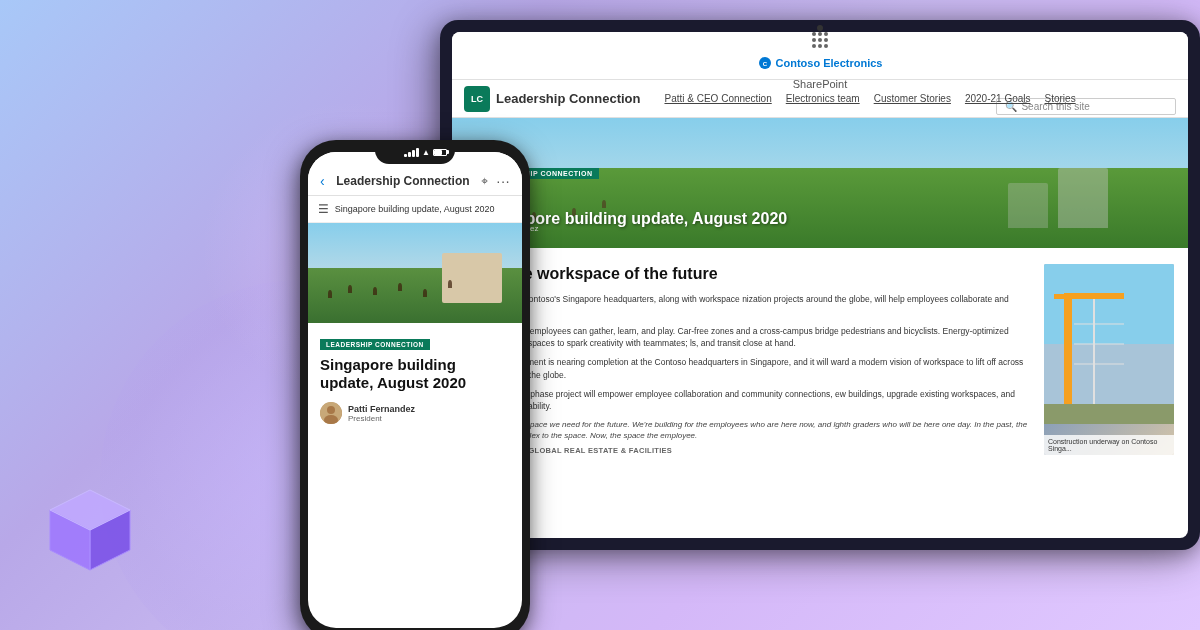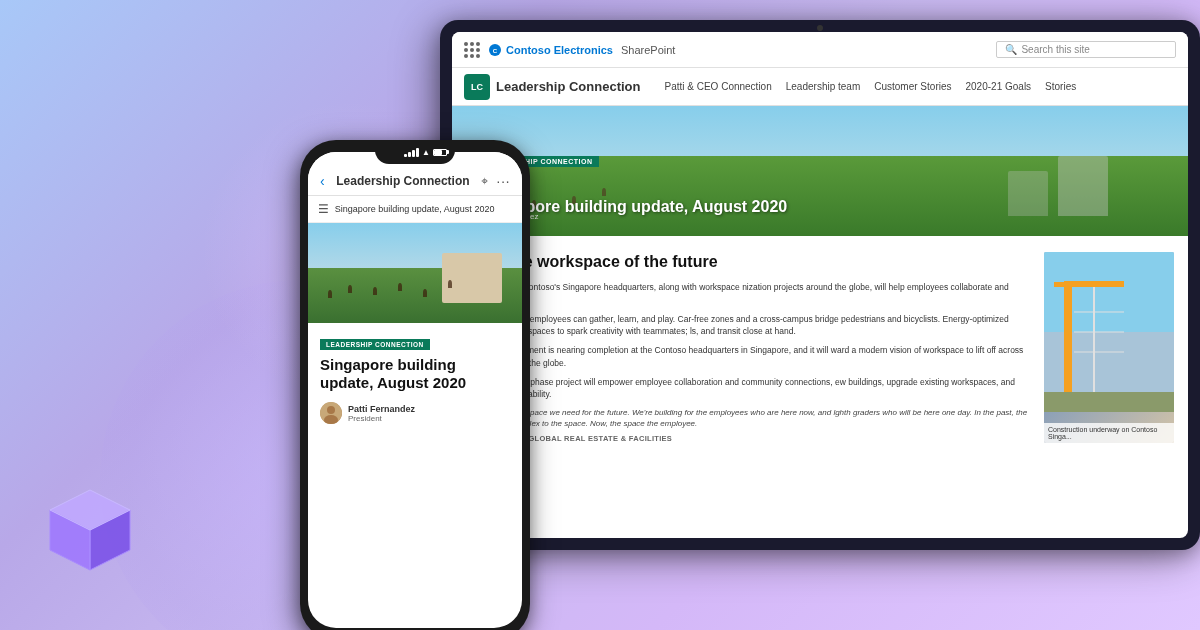--- a/index.html
+++ b/index.html
@@ -73,26 +73,27 @@
       height: 100%;
       background: #fff;
       border-radius: 8px;
       overflow: hidden;
       position: relative;
     }
 
     
     .tablet-top-bar {
       background: #fff;
-      height: 36px;
+      height: 48px;
       display: flex;
       align-items: center;
       padding: 0 12px;
       border-bottom: 1px solid #e0e0e0;
       gap: 8px;
+      flex-direction: column;
     }
 
     .tablet-waffle {
       display: grid;
       grid-template-columns: repeat(3, 4px);
       gap: 2px;
     }
 
     .waffle-dot {
       width: 4px;
@@ -176,20 +177,21 @@
     .nav-items {
       display: flex;
       gap: 14px;
       margin-left: 8px;
     }
 
     .nav-item {
       font-size: 10px;
       color: #444;
       white-space: nowrap;
+      text-decoration: underline;
     }
 
     
     .tablet-hero {
       width: 100%;
       height: 130px;
       background: linear-gradient(to right, #2d5a27, #4a7a3a, #6a9a4a);
       position: relative;
       overflow: hidden;
     }
@@ -627,21 +629,21 @@
         </div>
       </div>
 
       <div class="tablet-nav">
         <div class="nav-logo-box">
           <div class="nav-logo-icon">LC</div>
           <span class="nav-site-title">Leadership Connection</span>
         </div>
         <div class="nav-items">
           <span class="nav-item">Patti &amp; CEO Connection</span>
-          <span class="nav-item">Leadership team</span>
+          <span class="nav-item">Electronics team</span>
           <span class="nav-item">Customer Stories</span>
           <span class="nav-item">2020-21 Goals</span>
           <span class="nav-item">Stories</span>
         </div>
       </div>
 
       <div class="tablet-hero">
         <div class="hero-sky"></div>
         <div class="hero-grass"></div>
 

